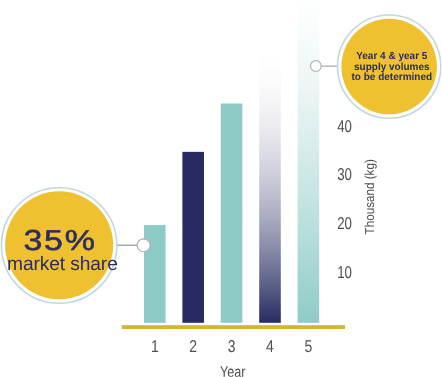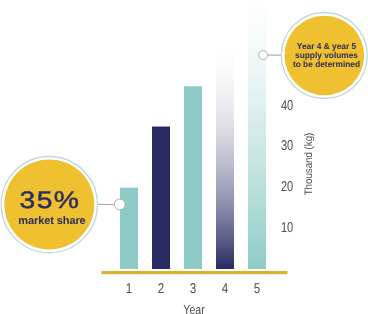--- a/index.html
+++ b/index.html
@@ -9,21 +9,21 @@
   .abs,#stage div{-webkit-font-smoothing:antialiased;}
   svg#chart{position:absolute;left:0;top:0;}
   .abs{position:absolute;white-space:nowrap;}
 
   
   #cl-value{left:0px;top:188.2px;width:100px;text-align:center;
             font-size:24px;font-weight:400;color:#2B2D5F;letter-spacing:1.2px;
             -webkit-text-stroke:0.45px #2B2D5F;
             line-height:25px;transform:scaleX(1.18);transform-origin:50% 50%;}
   #cl-label{left:2px;top:214.7px;width:100px;text-align:center;
-            font-size:11px;font-weight:700;color:#2B2D5F;letter-spacing:-0.1px;
+            font-size:16px;font-weight:400;color:#2B2D5F;letter-spacing:-0.1px;
             line-height:12px;}
 
   
   #cr-block{left:285.5px;top:42.3px;width:81px;text-align:center;
             font-size:8.6px;font-weight:700;color:#2B2D5F;line-height:8.9px;
             letter-spacing:0px;transform:scaleX(0.97);transform-origin:50% 50%;}
 
   
   .ytick{font-size:14.2px;color:#4E4E53;text-align:right;width:24px;letter-spacing:-0.2px;
         transform:scaleX(0.78);transform-origin:100% 50%;}

